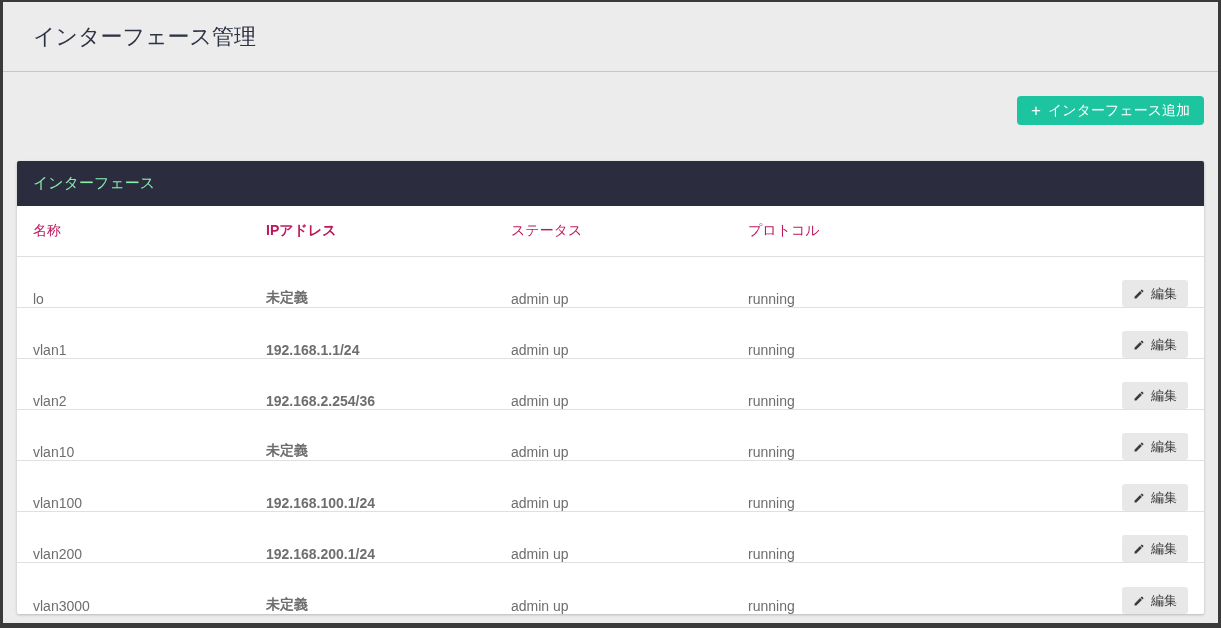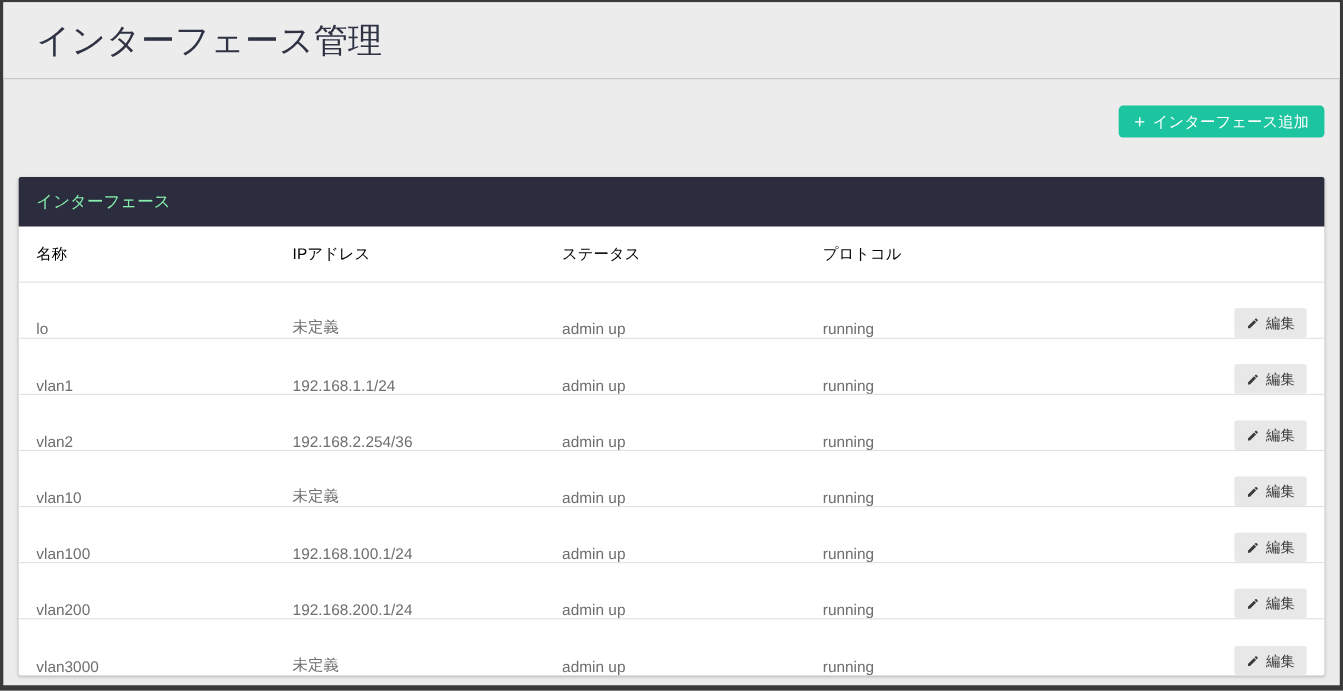--- a/index.html
+++ b/index.html
@@ -17,21 +17,21 @@
   }
   .page-header {
     height: 70px;
     display: flex;
     align-items: center;
     padding-left: 30px;
     border-bottom: 1px solid #c6c6c6;
     background: var(--page-bg, #ececec);
   }
   .page-title {
-    font-size: 31px;
+    font-size: 22px;
     font-weight: 400;
     color: #2e3243;
   }
   .toolbar {
     display: flex;
     justify-content: flex-end;
     padding: 24px 14px 0 14px;
   }
   .add-btn {
     background: var(--accent, #1dc4a0);
@@ -65,26 +65,26 @@
     border-radius: 2px 2px 0 0;
   }
   .thead, .trow {
     display: flex;
     align-items: center;
     height: 51px;
     padding: 0 16px;
     border-bottom: 1px solid #e0e0e0;
     font-size: 14px;
   }
-  .thead { color: #000000; }
+  .thead { color: #be185d; }
   .trow  { color: #6e6e6e; align-items: flex-end; }
   .trow:last-child { border-bottom: none; }
   .cell { overflow: hidden; white-space: nowrap; }
   .c-name   { width: 233px; }
-  .c-ip     { width: 245px; }
+  .c-ip     { width: 245px; font-weight: bold; }
   .c-status { width: 237px; }
   .c-proto  { flex: 1; }
   .c-action { margin-left: auto; display: flex; justify-content: flex-end; }
   .edit-btn {
     background: #e8e8e8;
     border: none;
     border-radius: 3px;
     height: 27px;
     padding: 0 11px;
     font-size: 13px;

